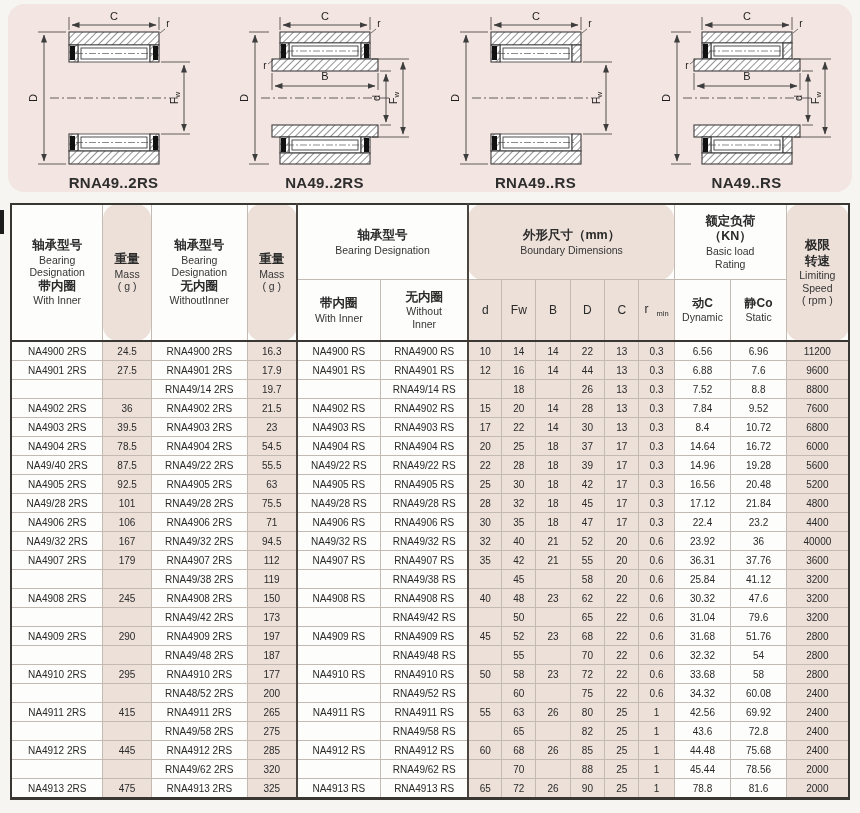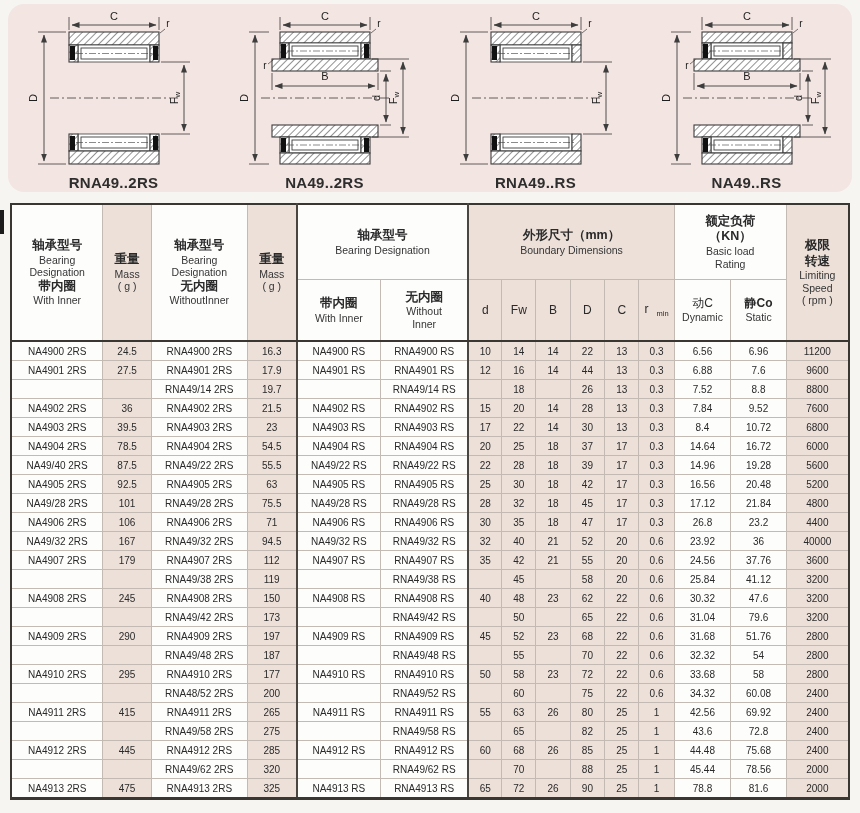--- a/index.html
+++ b/index.html
@@ -29,21 +29,21 @@
     padding:0 1px;overflow:hidden;white-space:nowrap;
   }
   td{height:18px;font-size:10px;background:#fdfdfc;}
   th{background:#fdfdfc;font-weight:400;}
   .pk{background:#ece0d9 !important;}
   .bl{border-left:2px solid #4a453f;}
   thead tr.sub th, thead th.deep{border-bottom:2px solid #3a3632;}
   table{border-bottom-width:3px;}
   .zh{font-size:12.5px;font-weight:700;line-height:1.25;}
   .en{font-size:10.5px;color:#353535;line-height:1.2;}
-  tr.grp th{height:74px;}
+  tr.grp th{height:74px;border-radius:15px;}
   tr.sub th{height:60px;}
   th sub{font-size:7.5px;margin-left:8px;}
   .dimlbl{font-size:12px;}
 </style>
 </head>
 <body>
 
 <div class="panel">
   <div class="fig">
     <div class="svgslot">
@@ -362,21 +362,21 @@
         <div class="en">Without</div>
         <div class="en">Inner</div>
       </th>
       <th class="pk bl dimlbl"><span>d</span></th>
       <th class="pk dimlbl"><span>Fw</span></th>
       <th class="pk dimlbl"><span>B</span></th>
       <th class="pk dimlbl"><span>D</span></th>
       <th class="pk dimlbl"><span>C</span></th>
       <th class="pk dimlbl"><span>r</span><sub>min</sub></th>
       <th>
-        <div class="zh" style="font-weight:400;font-size:12px">动C</div>
+        <div class="zh" style="font-weight:700;font-size:12px">动C</div>
         <div class="en">Dynamic</div>
       </th>
       <th>
         <div class="zh" style="font-weight:700;font-size:12px">静Co</div>
         <div class="en">Static</div>
       </th>
     </tr>
   </thead>
   <tbody>
         <tr>
@@ -538,21 +538,21 @@
           <td>RNA4906 2RS</td>
           <td class="pk">71</td>
           <td class="bl">NA4906 RS</td>
           <td>RNA4906 RS</td>
           <td class="pk bl">30</td>
           <td class="pk">35</td>
           <td class="pk">18</td>
           <td class="pk">47</td>
           <td class="pk">17</td>
           <td class="pk">0.3</td>
-          <td>26.8</td>
+          <td>22.4</td>
           <td>23.2</td>
           <td class="pk">4400</td>
         </tr>
         <tr>
           <td>NA49/32 2RS</td>
           <td class="pk">167</td>
           <td>RNA49/32 2RS</td>
           <td class="pk">94.5</td>
           <td class="bl">NA49/32 RS</td>
           <td>RNA49/32 RS</td>
@@ -572,21 +572,21 @@
           <td>RNA4907 2RS</td>
           <td class="pk">112</td>
           <td class="bl">NA4907 RS</td>
           <td>RNA4907 RS</td>
           <td class="pk bl">35</td>
           <td class="pk">42</td>
           <td class="pk">21</td>
           <td class="pk">55</td>
           <td class="pk">20</td>
           <td class="pk">0.6</td>
-          <td>24.56</td>
+          <td>36.31</td>
           <td>37.76</td>
           <td class="pk">3600</td>
         </tr>
         <tr>
           <td></td>
           <td class="pk"></td>
           <td>RNA49/38 2RS</td>
           <td class="pk">119</td>
           <td class="bl"></td>
           <td>RNA49/38 RS</td>

